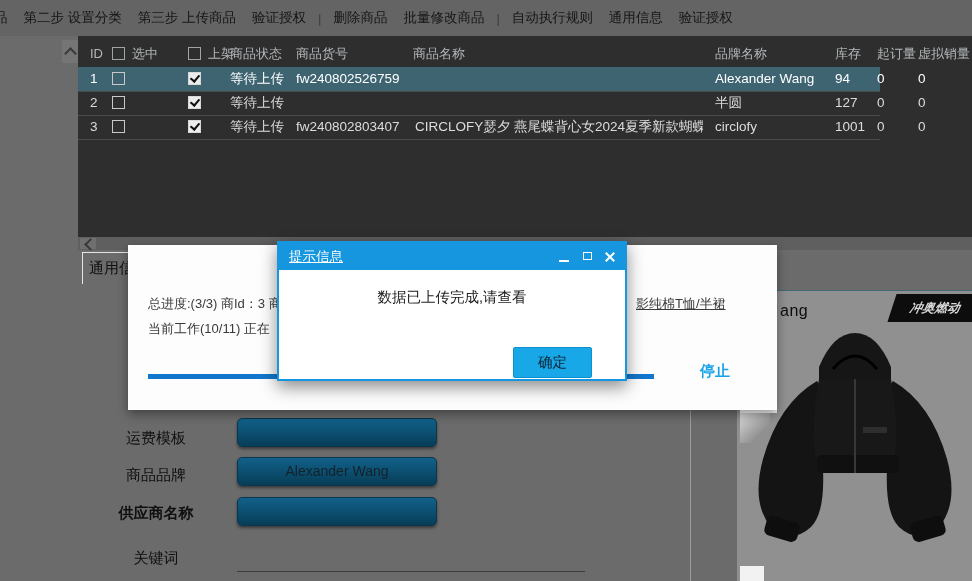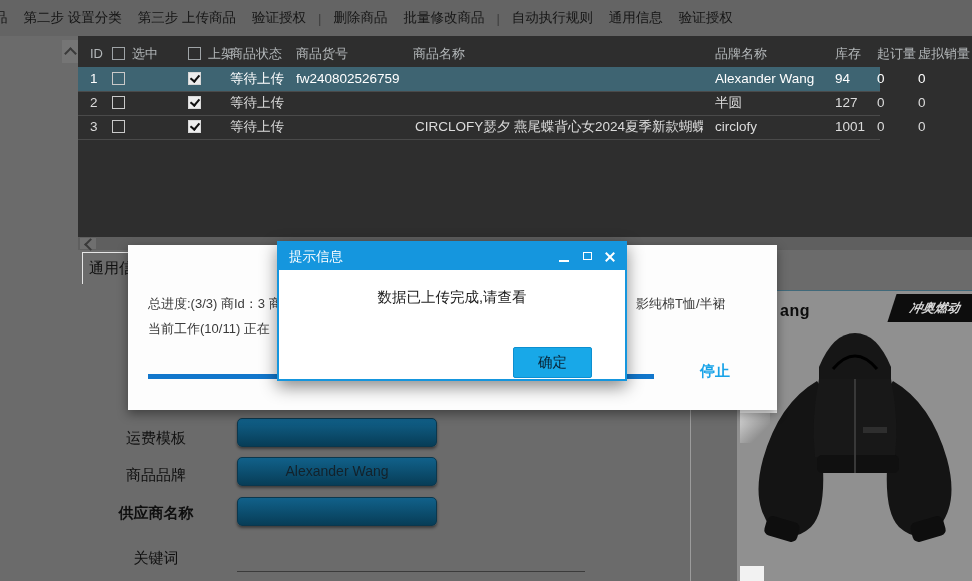--- a/index.html
+++ b/index.html
@@ -45,42 +45,42 @@
   .f-field{position:absolute;left:237px;width:200px;height:29px;border-radius:5px;
            background:linear-gradient(#11618a,#073d57);border:1px solid #0b374d;
            box-shadow:0 2px 3px rgba(0,0,0,.45);box-sizing:border-box;
            text-align:center;line-height:27px;font-size:14px;color:#13222b;}
   .kw-line{position:absolute;left:237px;top:571px;width:348px;height:1px;background:#3b3b3b;}
 
   
   .preview{position:absolute;left:737px;top:290px;width:235px;height:291px;background:#909090;
            border-top:1px solid #40697a;z-index:3;}
   .v-divider{position:absolute;left:690px;top:252px;width:1px;height:329px;background:#9b9b9b;}
-  .logo-frag{position:absolute;left:43px;top:11px;font-size:16px;font-weight:bold;color:#0c0c0c;letter-spacing:.5px;}
+  .logo-frag{position:absolute;left:43px;top:11px;font-size:16px;font-weight:normal;color:#0c0c0c;letter-spacing:.5px;}
   .banner{position:absolute;left:155px;top:3px;width:85px;height:28px;background:#0d0d0d;
           transform:skewX(-18deg);display:flex;align-items:center;justify-content:center;}
   .banner span{transform:skewX(6deg);font-style:italic;font-weight:bold;font-size:12.5px;color:#d8d8d8;white-space:nowrap;}
   .photo-white-a{position:absolute;left:3px;top:88px;width:37px;height:34px;background:#f4f4f4;}
   .photo-white-b{position:absolute;left:3px;top:122px;width:30px;height:30px;
                  background:linear-gradient(135deg,#d9d9d9,#909090 70%);}
   .photo-white-c{position:absolute;left:3px;top:275px;width:24px;height:16px;background:#f2f2f2;}
   .hoodie{position:absolute;left:8px;top:40px;}
 
   
   .progress-panel{position:absolute;left:128px;top:245px;width:649px;height:165px;background:#fdfdfd;
                   box-shadow:0 4px 10px rgba(0,0,0,.4);z-index:20;}
   .p-line{position:absolute;font-size:13px;color:#3a3a3a;white-space:nowrap;}
   .p-bar{position:absolute;left:20px;top:129px;width:506px;height:5px;background:#1277cc;}
   .stop-btn{position:absolute;left:572px;top:117px;font-size:15px;font-weight:bold;color:#18a3e8;cursor:pointer;}
 
   
   .dialog{position:absolute;left:277px;top:241px;width:350px;height:140px;background:#ffffff;
           border:2px solid #1596de;box-sizing:border-box;box-shadow:0 6px 16px rgba(0,0,0,.45);z-index:30;}
   .dlg-title{position:absolute;left:0;top:0;width:100%;height:27px;background:#1596de;}
-  .dlg-title-text{position:absolute;left:10px;top:0;line-height:27px;font-size:13.5px;color:#ffffff;}
+  .dlg-title-text{position:absolute;left:10px;top:0;line-height:27px;font-size:13.5px;color:#ffffff;text-decoration:underline;}
   .win-btn{position:absolute;top:0;width:22px;height:27px;cursor:pointer;}
   .win-min-g{position:absolute;left:6px;top:17px;width:10px;height:2px;background:#ffffff;}
   .win-max-g{position:absolute;left:6px;top:9px;width:9px;height:8px;border:1.5px solid #ffffff;box-sizing:border-box;}
   .win-close-g{position:absolute;left:5px;top:8px;width:12px;height:12px;}
   .win-close-g::before,.win-close-g::after{content:"";position:absolute;left:5px;top:0;width:2px;height:12px;background:#ffffff;}
   .win-close-g::before{transform:rotate(45deg);}
   .win-close-g::after{transform:rotate(-45deg);}
   .dlg-msg{position:absolute;left:0;top:45px;width:100%;text-align:center;font-size:14.5px;color:#1a1a1a;}
   .dlg-ok{position:absolute;left:234px;top:104px;width:79px;height:31px;background:#18a8e8;
           border:1px solid #0d8fd0;border-radius:2px;font-size:14.5px;color:#092233;
@@ -147,20 +147,21 @@
       <span class="cell" style="left:757px;">127</span>
       <span class="cell" style="left:799px;">0</span>
       <span class="cell" style="left:840px;">0</span>
     </div>
 
     <div class="t-row body" style="top:79px;">
       <span class="cell" style="left:12px;">3</span>
       <span class="cb" style="left:34px;"></span>
       <span class="cb on" style="left:110px;"></span>
       <span class="cell" style="left:152px;">等待上传</span>
+      <span class="cell" style="left:218px;">fw240802803407</span>
       <span class="cell name-cell" style="left:337px;">CIRCLOFY瑟夕 燕尾蝶背心女2024夏季新款蝴蝶剪</span>
       <span class="cell" style="left:637px;">circlofy</span>
       <span class="cell" style="left:757px;">1001</span>
       <span class="cell" style="left:799px;">0</span>
       <span class="cell" style="left:840px;">0</span>
     </div>
   </div>
 
   <div class="hscroll">
     <div class="hscroll-btn">
@@ -200,21 +201,21 @@
       <rect x="72" y="124" width="82" height="18" rx="5" fill="#101010"></rect>
       <rect x="20" y="188" width="34" height="20" rx="6" fill="#0e0e0e" transform="rotate(16 37 198)"></rect>
       <rect x="166" y="188" width="34" height="20" rx="6" fill="#0e0e0e" transform="rotate(-16 183 198)"></rect>
       <line x1="110" y1="48" x2="110" y2="142" stroke="#383838" stroke-width="2"></line>
       <rect x="118" y="96" width="24" height="6" fill="#2e2e2e"></rect>
     </svg>
   </div>
 
   <div class="progress-panel">
     <div class="p-line" style="left:20px;top:50px;">总进度:(3/3) 商Id：3 商</div>
-    <div class="p-line" style="left:508px;top:50px;">影纯棉T恤/半裙</div>
+    <div class="p-line" style="left:508px;top:50px;text-decoration:underline;">影纯棉T恤/半裙</div>
     <div class="p-line" style="left:20px;top:75px;">当前工作(10/11) 正在</div>
     <div class="p-bar"></div>
     <div class="stop-btn">停止</div>
   </div>
 
   <div class="dialog">
     <div class="dlg-title">
       <span class="dlg-title-text">提示信息</span>
       <span class="win-btn" style="right:50px;">
           <span class="win-min-g"></span>

